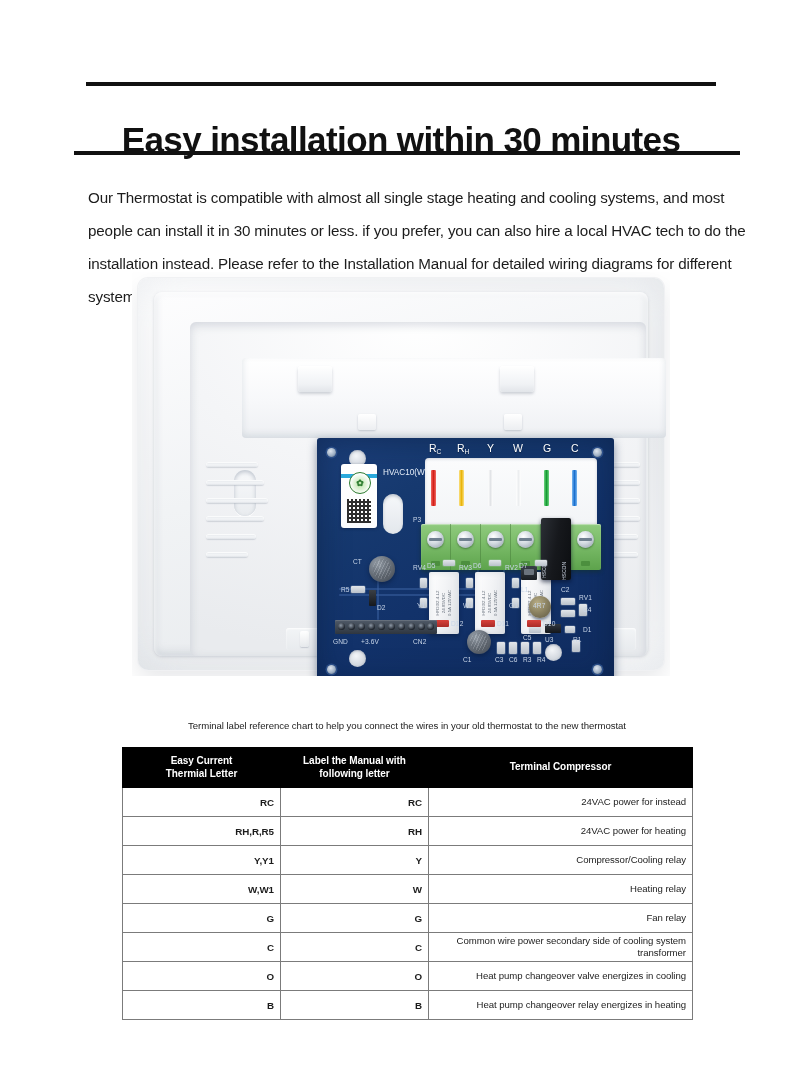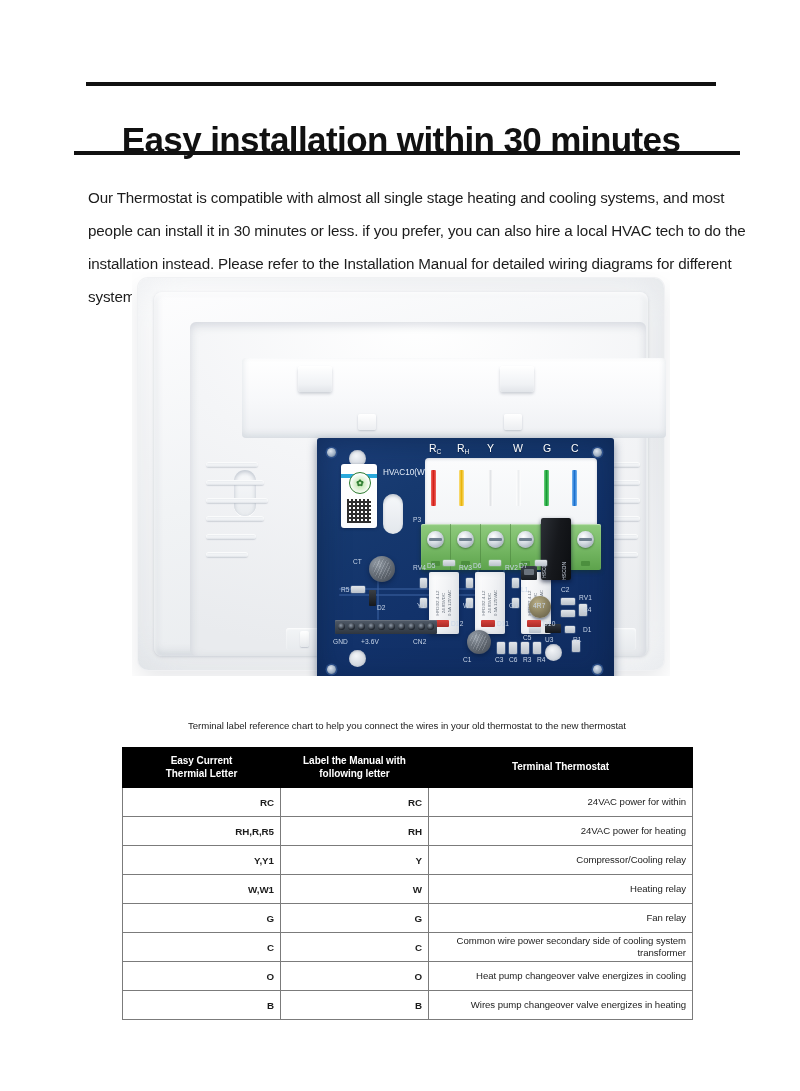--- a/index.html
+++ b/index.html
@@ -705,29 +705,29 @@
     <tr>
       <th>
         <span>Easy Current</span><br>
         <span>Thermial Letter</span>
       </th>
       <th>
         <span>Label the Manual with</span><br>
         <span>following letter</span>
       </th>
       <th>
-        <span>Terminal Thermostat</span>
+        <span>Terminal Compressor</span>
       </th>
     </tr>
   </thead>
   <tbody>
     <tr>
       <td class="code-cell">RC</td>
       <td class="code-cell">RC</td>
-      <td class="desc-cell">24VAC power for within</td>
+      <td class="desc-cell">24VAC power for instead</td>
     </tr>
     <tr>
       <td class="code-cell">RH,R,R5</td>
       <td class="code-cell">RH</td>
       <td class="desc-cell">24VAC power for heating</td>
     </tr>
     <tr>
       <td class="code-cell">Y,Y1</td>
       <td class="code-cell">Y</td>
       <td class="desc-cell">Compressor/Cooling relay</td>
@@ -748,16 +748,16 @@
       <td class="desc-cell">Common wire power secondary side of cooling system transformer</td>
     </tr>
     <tr>
       <td class="code-cell">O</td>
       <td class="code-cell">O</td>
       <td class="desc-cell">Heat pump changeover valve energizes in cooling</td>
     </tr>
     <tr>
       <td class="code-cell">B</td>
       <td class="code-cell">B</td>
-      <td class="desc-cell">Wires pump changeover valve energizes in heating</td>
+      <td class="desc-cell">Heat pump changeover relay energizes in heating</td>
     </tr>
   </tbody>
 </table>
 
 </body></html>

